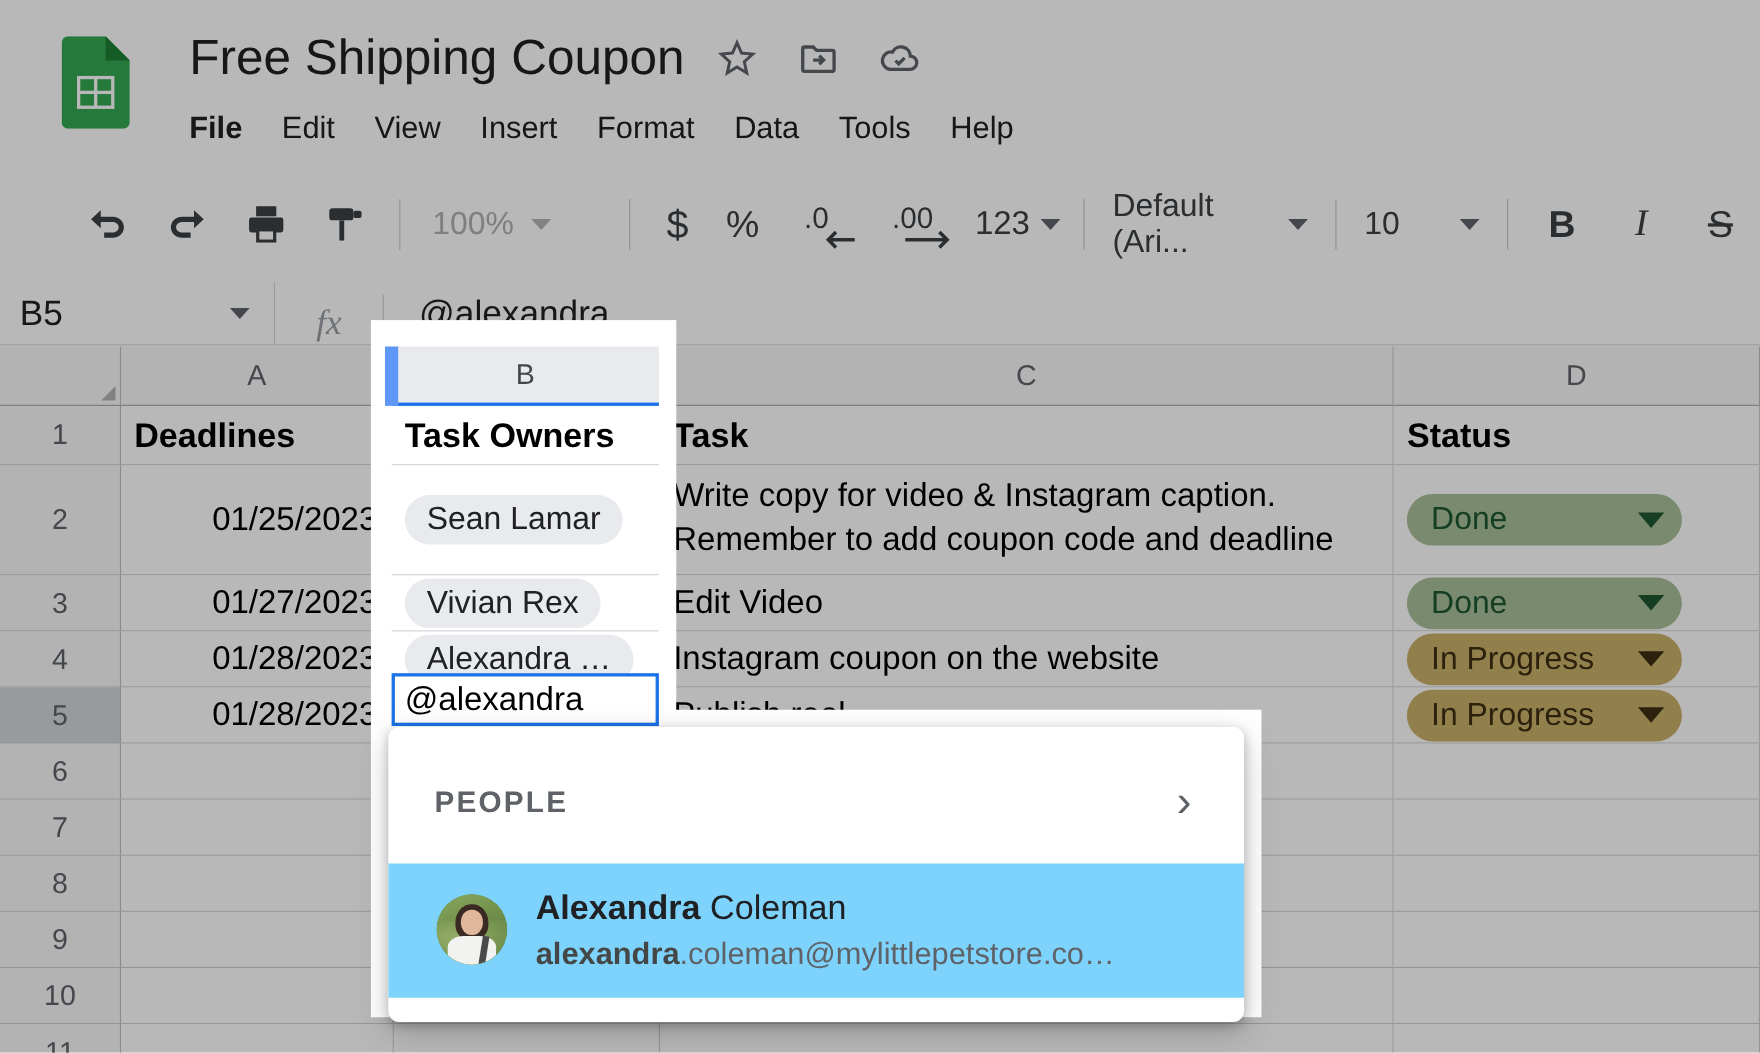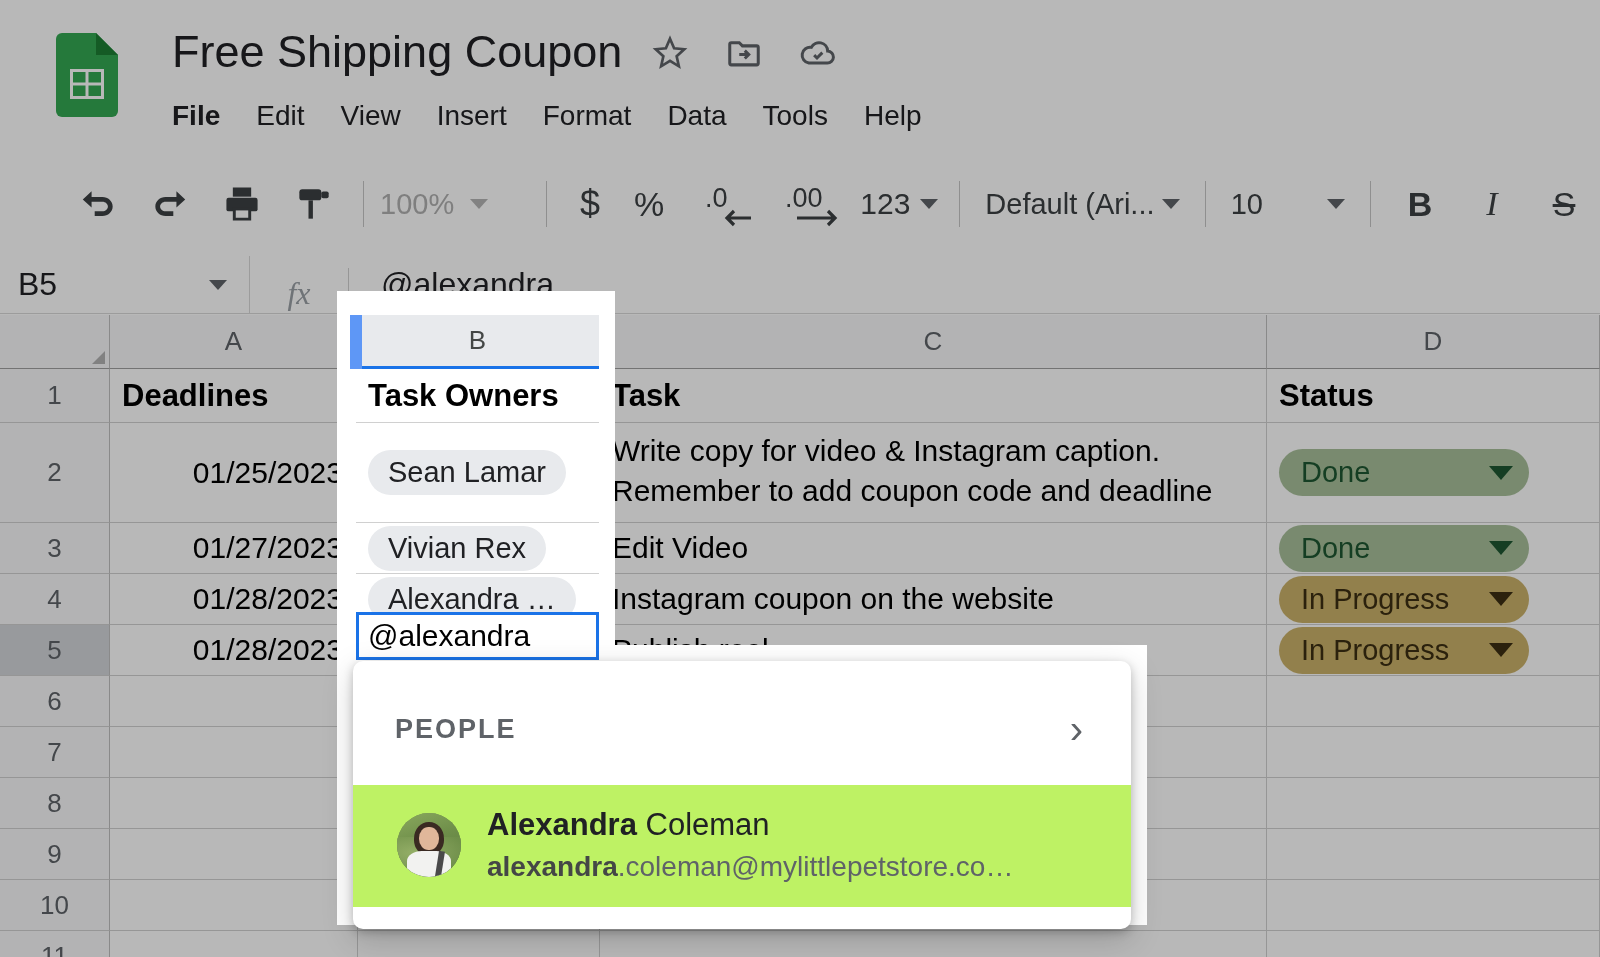--- a/index.html
+++ b/index.html
@@ -56,21 +56,21 @@
     display: flex; align-items: center;
   }
   .tb-btn {
     width: 54px; height: 54px; margin: 0 9px;
     display: flex; align-items: center; justify-content: center;
     border-radius: 6px; cursor: pointer; flex: none;
   }
   .tb-sep { width: 1px; height: 46px; background: #c7c7c7; margin: 0 13px; flex: none; }
   .tb-zoom {
     display: flex; align-items: center; gap: 16px;
-    color: #b0b0b0; font-size: 29px; margin: 0 3px; cursor: pointer;
+    color: #b0b0b0; font-size: 29px; margin: 0 16px; cursor: pointer;
     min-width: 150px;
   }
   .tb-text {
     display: flex; align-items: center; font-size: 30px; color: #3c4043;
     margin: 0 8px; cursor: pointer; white-space: nowrap;
   }
   .tb-font {
     display: flex; align-items: center; justify-content: space-between;
     width: 238px; font-size: 29px; color: #3c4043; margin: 0 12px; cursor: pointer;
   }
@@ -209,21 +209,21 @@
     padding: 48px 40px 36px 42px;
     cursor: pointer;
   }
   .popup-head-label {
     font-size: 27px; letter-spacing: 2.0px; color: #5f6368; font-weight: bold;
   }
   .chev-right { color: #5f6368; font-size: 40px; line-height: 1; margin-right: 8px; }
   .popup-row {
     display: flex; align-items: center; gap: 26px;
     padding: 20px 40px 22px 44px;
-    background: #bef264; cursor: pointer;
+    background: #7dd3fc; cursor: pointer;
   }
   .avatar {
     width: 64px; height: 64px; border-radius: 50%;
     flex: none; overflow: hidden; position: relative;
     background: #6f8a4f;
   }
   .avatar .av-bg  { position: absolute; inset: 0; background: linear-gradient(160deg,#8aa85e 0%,#6f8f4a 42%,#55773b 100%); }
   .avatar .av-bg2 { position: absolute; left: -8%; top: 38%; width: 120%; height: 62%; background: radial-gradient(ellipse at 30% 40%, #9cb56d 0%, #6f8f4a 70%); opacity: .85; }
   .avatar .av-hair{ position: absolute; left: 27%; top: 14%; width: 46%; height: 52%; background: #3a2a22; border-radius: 50% 50% 44% 44%; }
   .avatar .av-face{ position: absolute; left: 34%; top: 22%; width: 31%; height: 36%; background: #e0b79a; border-radius: 48%; }

